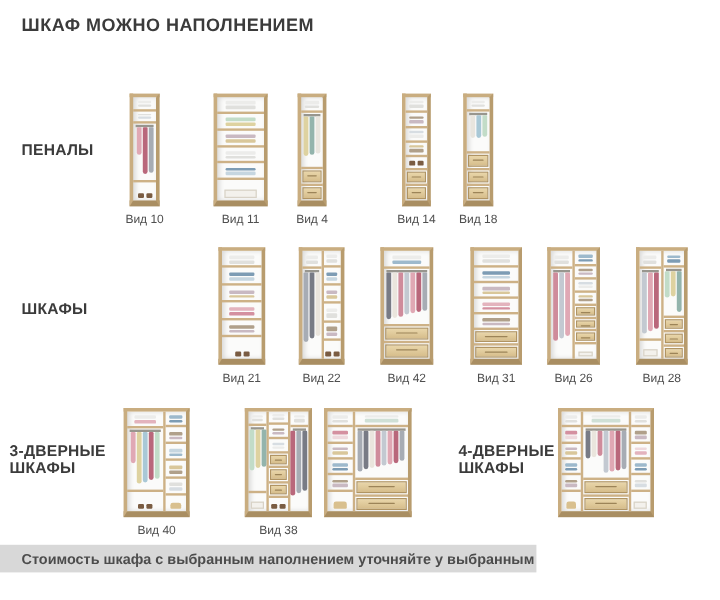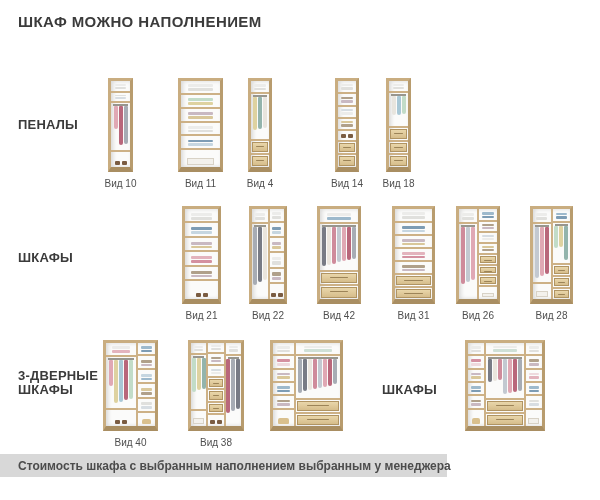--- a/index.html
+++ b/index.html
@@ -54,27 +54,27 @@
 
   <div class="side-label" style="left:18px;top:118px">
     <span>ПЕНАЛЫ</span>
   </div>
 
   <div class="side-label" style="left:18px;top:237px">
     <br>
     <span>ШКАФЫ</span>
   </div>
 
-  <div class="side-label" style="left:18px;top:369px">
+  <div class="side-label" style="left:8px;top:369px">
     <span>3-ДВЕРНЫЕ</span><br>
     <span>ШКАФЫ</span>
   </div>
 
   <div class="side-label" style="left:382px;top:369px">
-    <br>
+    <span>4-ДВЕРНЫЕ</span><br>
     <span>ШКАФЫ</span>
   </div>
 
   <div class="gallery" id="gallery">
       <div class="cab-wrap" style="left: 108px; top: 78px; width: 25px;">
         <div class="cab" style="height: 94px;">
           <div class="col" style="flex: 1 1 0%;">
             <div class="seg sh" style="flex: 0.13 1 0%;">
               <div class="folded">
                 <div style="background: rgb(236, 236, 234);"></div>
@@ -610,21 +610,21 @@
                 <div style="background: rgb(215, 221, 226);"></div>
               </div>
             </div>
             <div class="seg open" style="flex: 0.16 1 0%;">
               <div class="bagit"></div>
             </div>
           </div>
         </div>
         <div class="cab-label">Вид 40</div>
       </div>
-      <div class="cab-wrap" style="left: 188px; top: 340px; width: 56px;">
+      <div class="cab-wrap" style="left: 204px; top: 340px; width: 56px;">
         <div class="cab" style="height: 91px;">
           <div class="col" style="flex: 0.33 1 0%;">
             <div class="seg sh" style="flex: 0.13 1 0%;">
               <div class="folded">
                 <div style="background: rgb(236, 236, 234);"></div>
                 <div style="background: rgb(224, 224, 221);"></div>
               </div>
             </div>
             <div class="seg hang" style="flex: 0.7 1 0%;">
               <div class="rod"></div>
@@ -866,16 +866,16 @@
             </div>
             <div class="seg open" style="flex: 0.2 1 0%;">
               <div class="boxit"></div>
             </div>
           </div>
         </div>
       </div>
     </div>
 
   <div class="footer">
-    <span>Стоимость шкафа с выбранным наполнением выбранным у менеджера</span>
+    <span>Стоимость шкафа с выбранным наполнением уточняйте у выбранным</span>
   </div>
 
 </div>
 
 </body></html>

